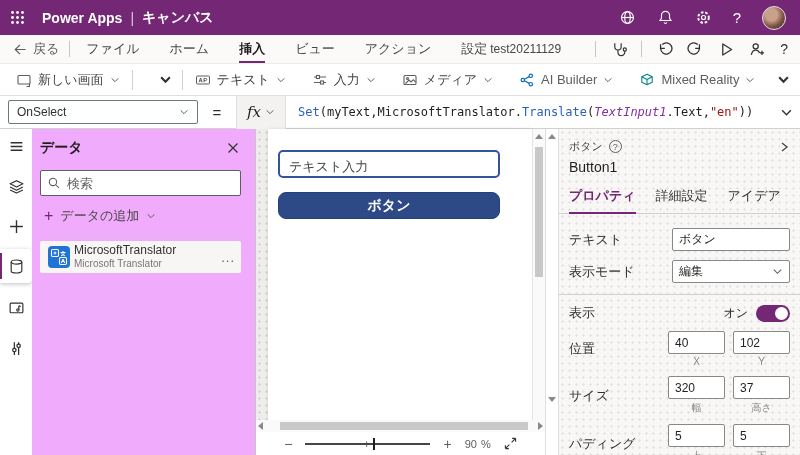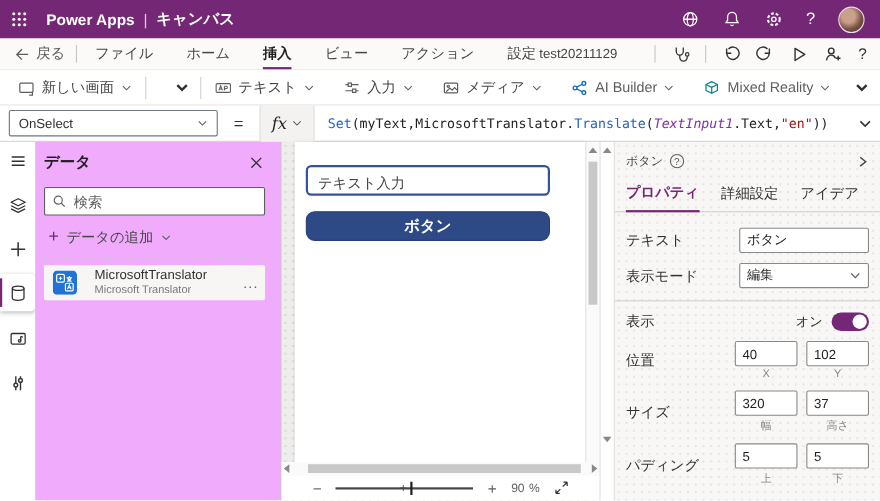--- a/index.html
+++ b/index.html
@@ -67,21 +67,21 @@
   .dp-title { font-weight:bold; font-size:14px; color:#201f1e; }
   .dp-close { margin-left:auto; width:16px; height:16px; color:#323130; cursor:pointer; }
   .dp-search { margin-top:13px; height:26px; border:1px solid #605e5c; border-radius:2px; display:flex; align-items:center; padding:0 6px; gap:6px; background:#fff; }
   .dp-search svg { width:14px; height:14px; color:#605e5c; flex:none; }
   .dp-search input { border:none; outline:none; flex:1; font-size:13px; color:#323130; font-family:inherit; min-width:0; background:transparent; }
   .dp-search input::placeholder { color:#605e5c; }
   .dp-add { margin-top:11px; display:flex; align-items:center; gap:7px; cursor:pointer; padding-left:4px; }
   .dp-add .plus { color:#742774; font-size:16px; line-height:1; }
   .dp-add .lbl { font-size:13px; color:#484644; }
   .dp-dots { margin-top:9px; border-top:1px dotted #c8c6c4; }
-  .dp-item { margin-top:6px; height:32px; display:flex; align-items:center; gap:16px; background:#f7f6f5; border-radius:2px; padding:0 6px 0 8px; cursor:pointer; }
+  .dp-item { margin-top:6px; height:32px; display:flex; align-items:center; gap:4px; background:#f7f6f5; border-radius:2px; padding:0 6px 0 8px; cursor:pointer; }
   .conn-icon { width:22px; height:22px; flex:none; }
   .dp-item-text { line-height:1.25; overflow:hidden; }
   .dp-item-title { font-size:12px; color:#323130; }
   .dp-item-sub { font-size:10px; color:#797775; }
   .dp-ellipsis { margin-left:auto; color:#605e5c; font-size:13px; letter-spacing:1px; cursor:pointer; }
 
   
   .workarea { position:absolute; left:256px; top:129px; width:289px; bottom:0; background-color:#efedeb; background-image:radial-gradient(circle, #d8d6d4 1px, transparent 1.2px); background-size:7px 7px; }
   .canvas-screen { position:absolute; left:12px; top:0; right:13px; bottom:35px; background:#fff; box-shadow:0 0 3px rgba(0,0,0,.12); }
   .cv-textinput { position:absolute; left:10px; top:21px; width:222px; height:28px; border:2px solid #33549c; border-radius:5px; background:#fff; display:flex; align-items:flex-end; padding-left:9px; font-size:13px; color:#444; cursor:pointer; }
@@ -108,21 +108,21 @@
   .tri-down { border-left:4px solid transparent; border-right:4px solid transparent; border-top:5px solid #8a8886; left:2px; top:268px; }
 
   
   .props { position:absolute; left:558px; top:129px; width:242px; bottom:0; background-color:#f8f7f6; background-image:radial-gradient(circle, #e6e4e2 1px, transparent 1.2px); background-size:7px 7px; border-left:1px solid #e1dfdd; font-size:13px; }
   .pp-header { padding:10px 10px 0 10px; }
   .pp-row1 { display:flex; align-items:center; gap:6px; }
   .pp-type { font-size:11px; color:#484644; }
   .pp-help { width:13px; height:13px; border:1px solid #605e5c; border-radius:50%; font-size:9px; color:#605e5c; display:flex; align-items:center; justify-content:center; cursor:pointer; }
   .pp-chevr { margin-left:auto; width:12px; height:12px; color:#484644; cursor:pointer; }
   .pp-name { margin-top:5px; font-size:14px; color:#201f1e; }
-  .pp-tabs { display:flex; gap:20px; padding:12px 10px 0 10px; border-bottom:1px solid #d2d0ce;align-items:center; }
+  .pp-tabs { display:flex; gap:20px; padding:12px 10px 0 10px; border-bottom:1px solid #d2d0ce; }
   .pp-tab { padding-bottom:7px; cursor:pointer; color:#323130; }
   .pp-tab.active { color:#742774; font-weight:bold; border-bottom:2px solid #742774; margin-bottom:-1px; }
   .prow { display:flex; align-items:center; padding:9px 10px 0 10px; }
   .prow .plabel { flex:1; color:#323130; }
   .pinput { height:23px; border:1px solid #8a8886; border-radius:2px; background:#fff; font-size:12px; color:#201f1e; padding:0 6px; font-family:inherit; outline:none; }
   .pinput.wide { width:118px; }
   .pselect { width:118px; height:23px; border:1px solid #8a8886; border-radius:2px; background:#fff; display:flex; align-items:center; padding:0 6px; font-size:12px; cursor:pointer; }
   .pselect .chev { margin-left:auto; width:11px; height:11px; }
   .pp-div { margin-top:11px; border-top:1px solid #d2d0ce; }
   .tgl-row { display:flex; align-items:center; gap:8px; margin-left:auto; }
@@ -451,20 +451,21 @@
 
   <div class="props">
     <div class="pp-header">
       <div class="pp-row1">
         <span class="pp-type">ボタン</span>
         <span class="pp-help">?</span>
         <svg class="pp-chevr" viewBox="0 0 12 12" fill="none" stroke="currentColor" stroke-width="1.3">
             <path d="M4 2l5 4-5 4"></path>
           </svg>
       </div>
+      <div class="pp-name">Button1</div>
     </div>
     <div class="pp-tabs">
       <span class="pp-tab active">プロパティ</span>
       <span class="pp-tab">詳細設定</span>
       <span class="pp-tab">アイデア</span>
     </div>
 
     <div class="prow" style="padding-top:14px">
       <span class="plabel">テキスト</span>
       <input class="pinput wide" value="ボタン" style="">

